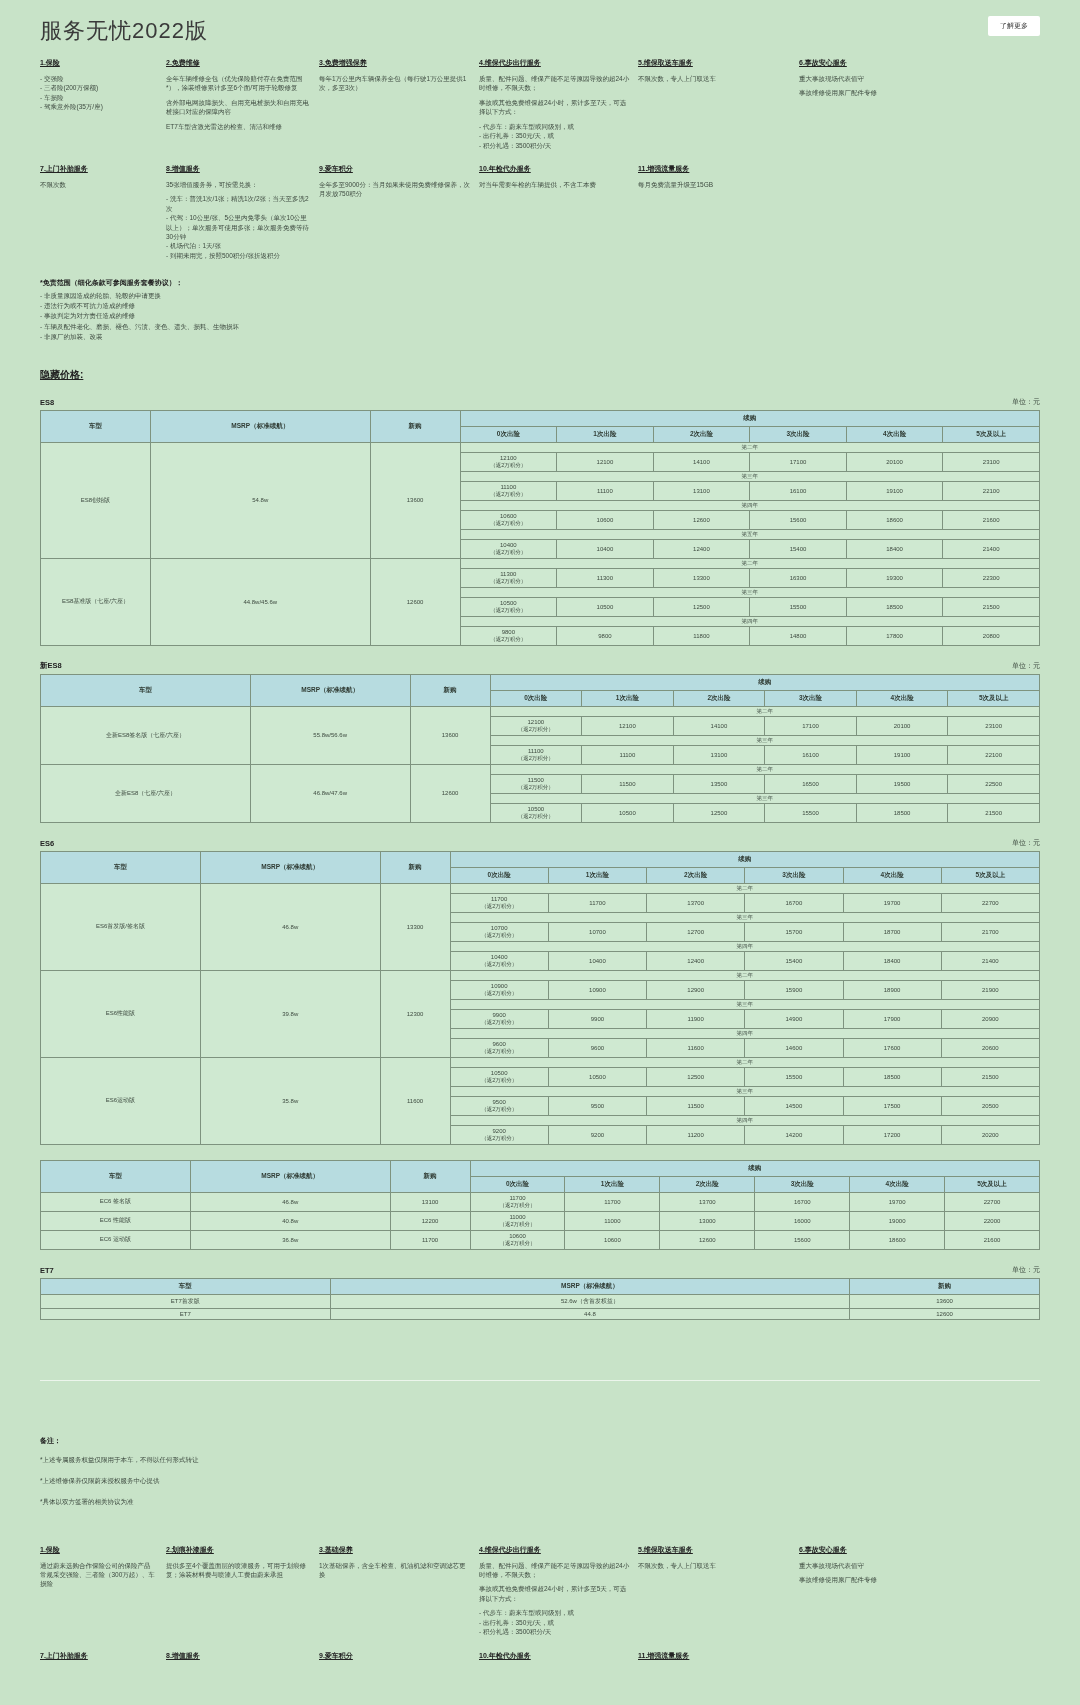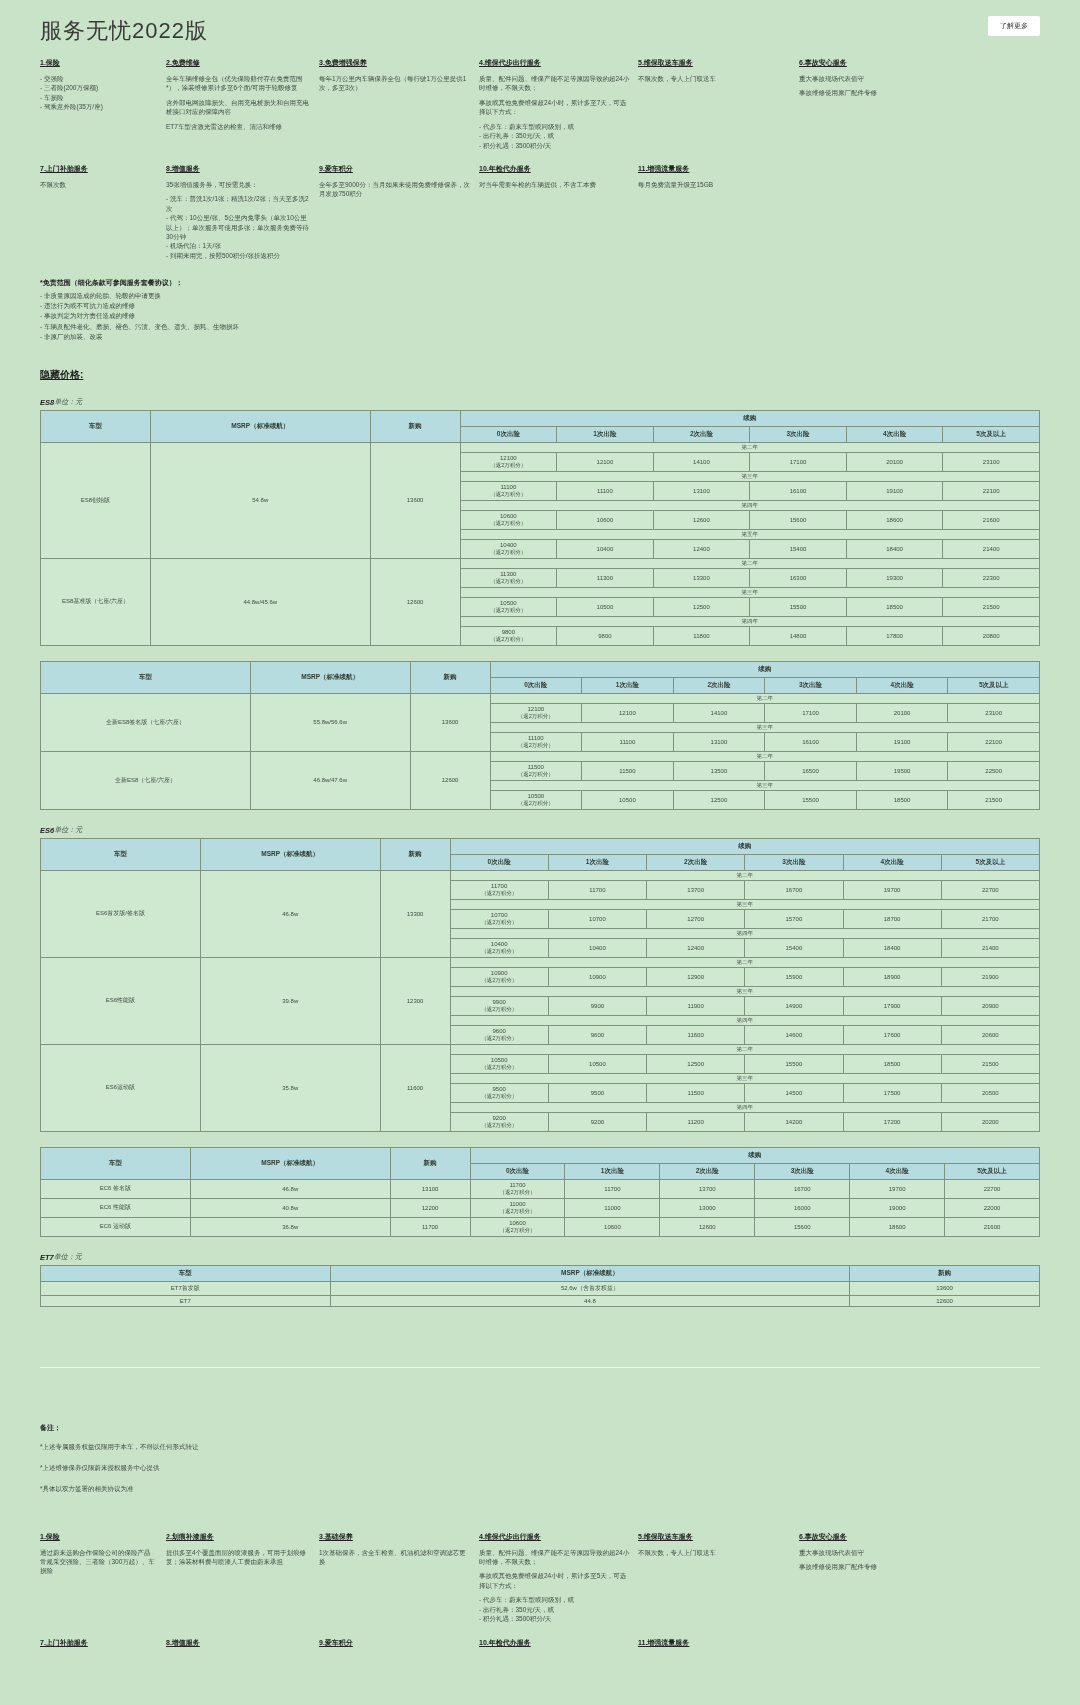--- a/index.html
+++ b/index.html
@@ -16,21 +16,21 @@
   .benefits{display:grid;grid-template-columns:118px 145px 152px 151px 153px auto;column-gap:8px;align-items:start;}
   .benefits.row2{margin-top:14px;}
   .item-title{font-size:7px;font-weight:bold;text-decoration:underline;margin-bottom:6px;color:#222;}
   .item-line{font-size:6.5px;line-height:1.45;color:#3e4b40;}
   .gap{height:5px;}
   .disclaimer{margin-top:18px;}
   .disc-title{font-size:7px;font-weight:bold;color:#222;margin-bottom:3px;}
   .disc-line{font-size:6.5px;line-height:1.55;color:#3e4b40;}
   .price-label{margin-top:26px;font-size:10px;font-weight:bold;text-decoration:underline;color:#222;display:inline-block;}
   .tblwrap{margin-top:15px;}
-  .tblmeta{display:flex;align-items:flex-end;margin-bottom:3px;font-style:italic;}
+  .tblmeta{display:flex;justify-content:space-between;align-items:flex-end;margin-bottom:3px;}
   .tblname{font-size:7.5px;font-weight:bold;color:#222;}
   .tblunit{font-size:7px;color:#3e4b40;}
   table.ptable{width:100%;border-collapse:collapse;table-layout:fixed;}
   .ptable th{background:#b7dce0;font-size:6.5px;font-weight:bold;color:#2f3b33;padding:3px 2px;border:0.5px solid #7e937f;}
   .ptable td{background:#cfe9d1;font-size:6px;text-align:center;color:#3e4b40;padding:2px 1px;border:0.5px solid #7e937f;}
   .ptable td.yr{font-size:5.5px;padding:1px;color:#46544a;}
   .ptable td .note{font-size:5.5px;margin-top:1px;}
   hr.divider{border:none;border-top:1px solid rgba(255,255,255,0.65);margin:60px 0 0;}
   .notes{margin-top:55px;}
   .notes-title{font-size:7px;font-weight:bold;color:#222;margin-bottom:10px;}
@@ -337,20 +337,24 @@
                   <div>17800</div>
                 </td>
                 <td>
                   <div>20800</div>
                 </td>
               </tr>
             </tbody>
           </table>
         </section>
         <section class="tblwrap">
+          <div class="tblmeta">
+            <div class="tblname">新ES8</div>
+            <div class="tblunit">单位：元</div>
+          </div>
           <table class="ptable">
             <colgroup>
               <col style="width: 21%;">
               <col style="width: 16%;">
               <col style="width: 8%;">
               <col>
               <col>
               <col>
               <col>
               <col>

